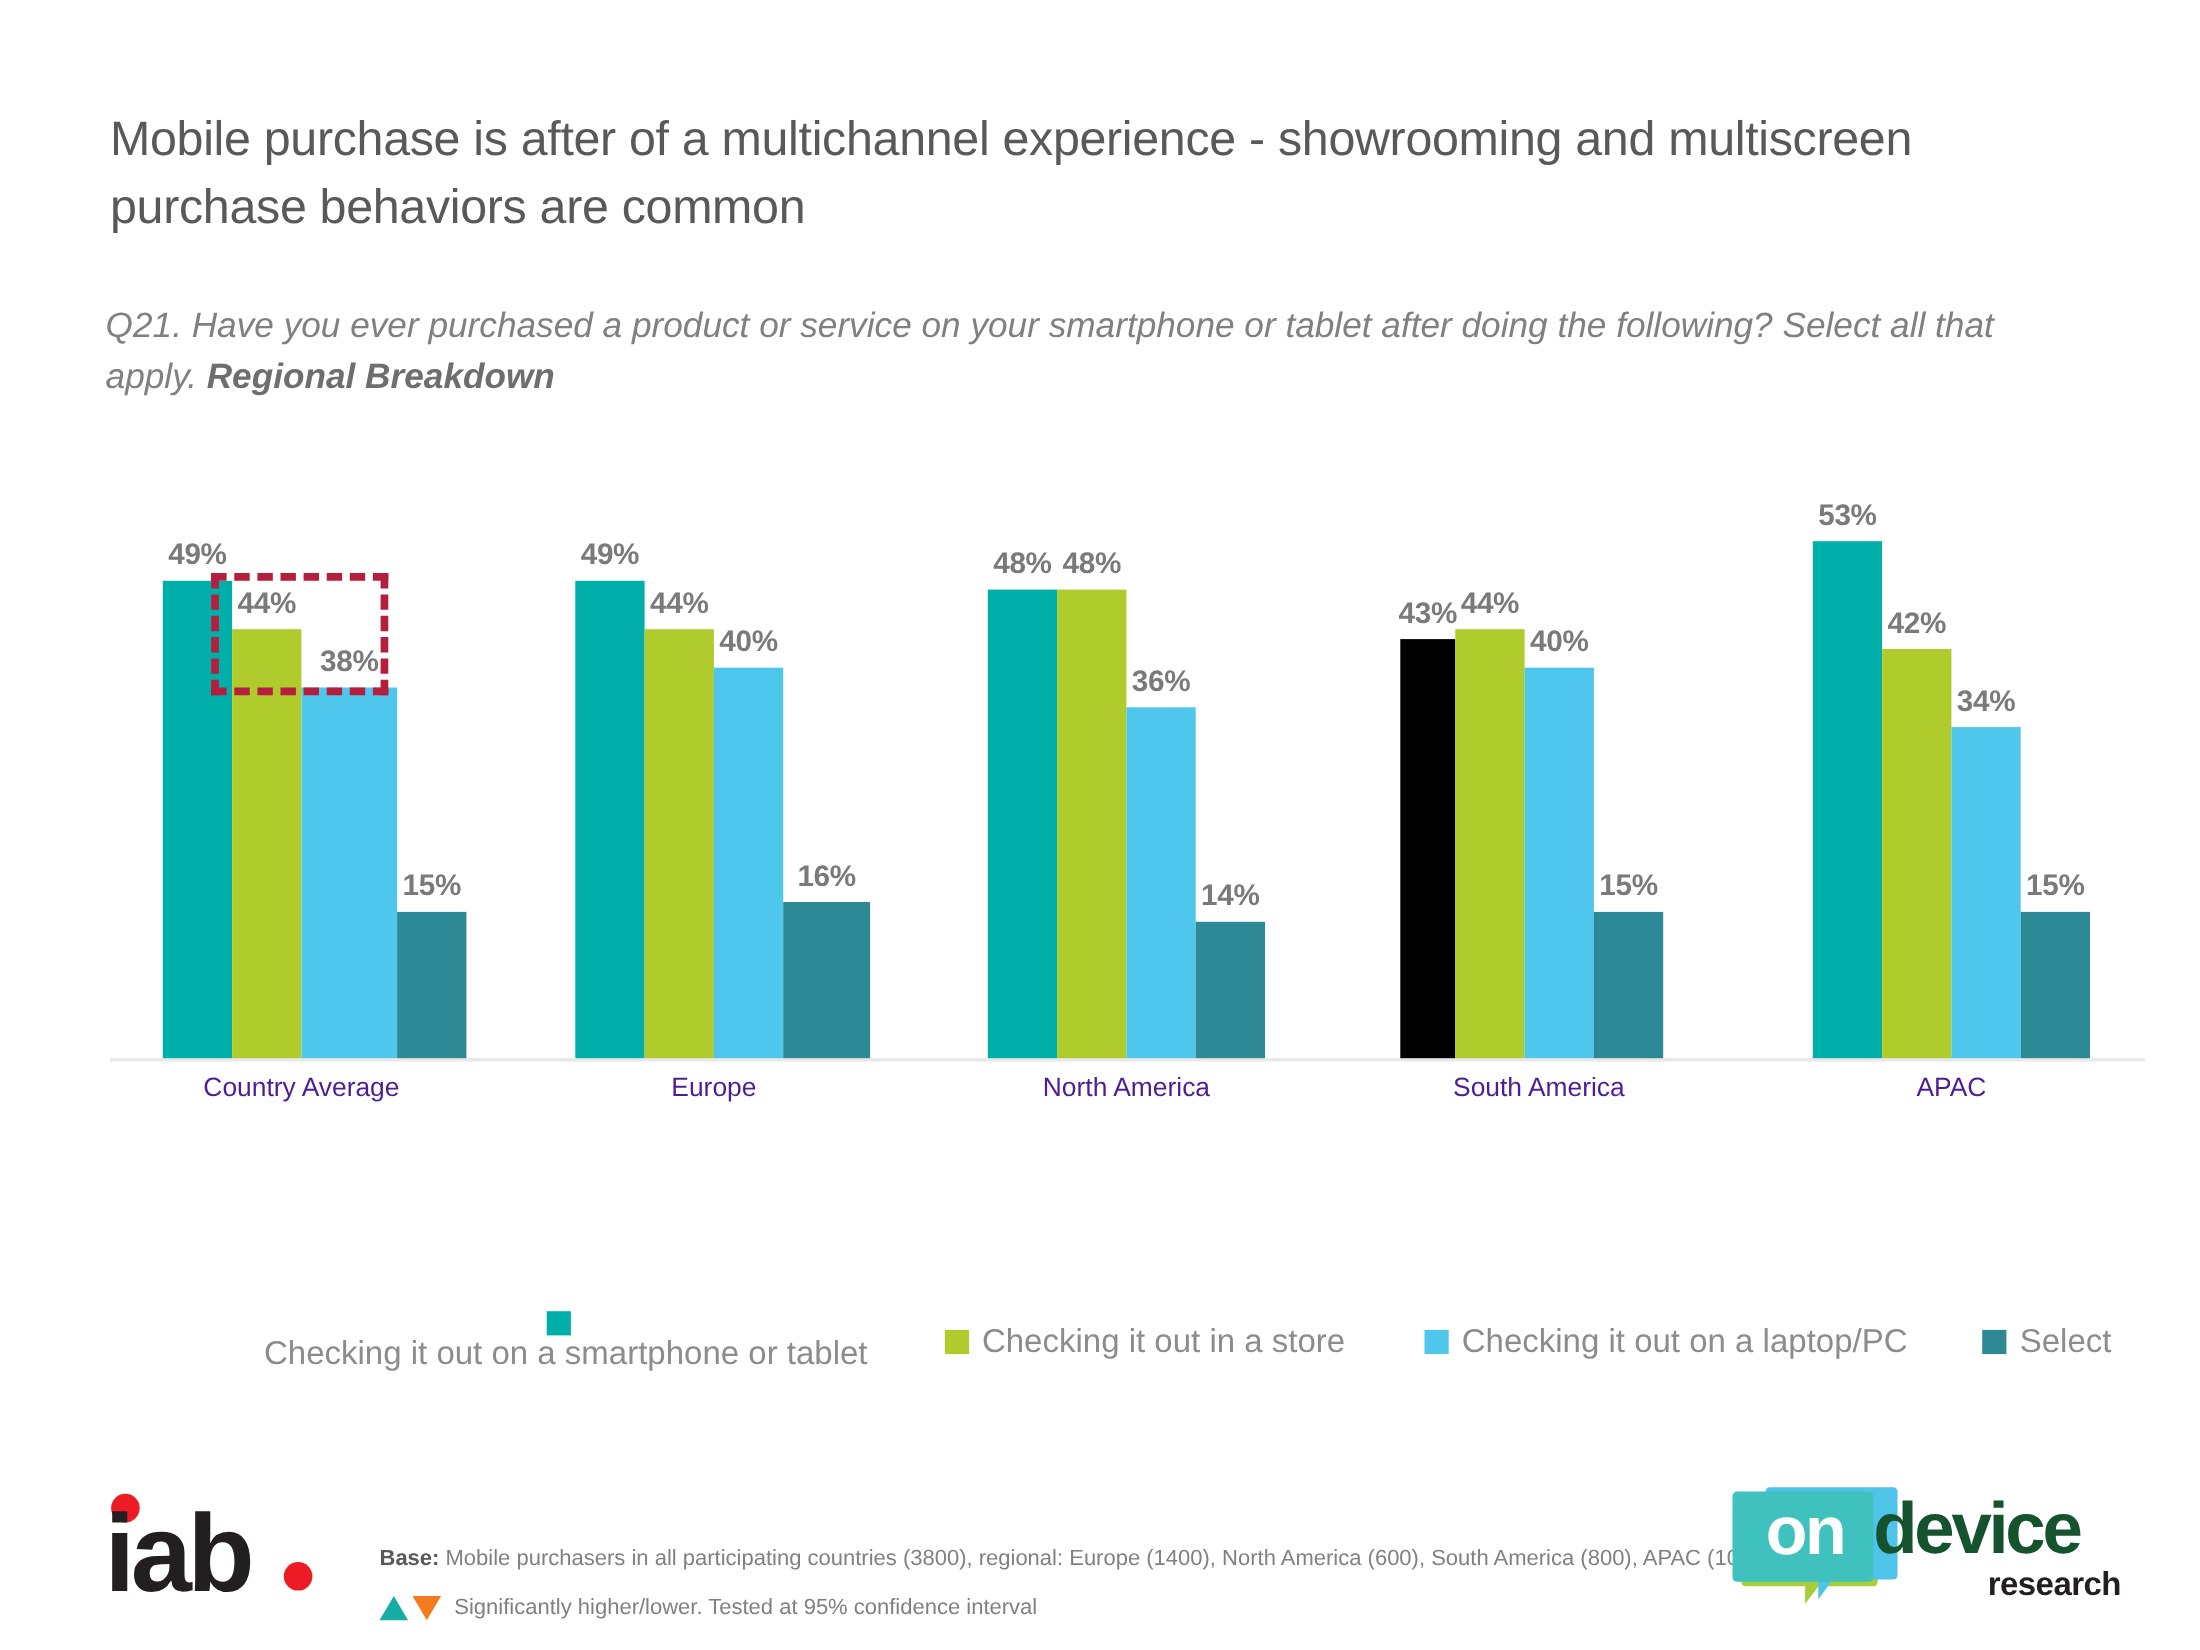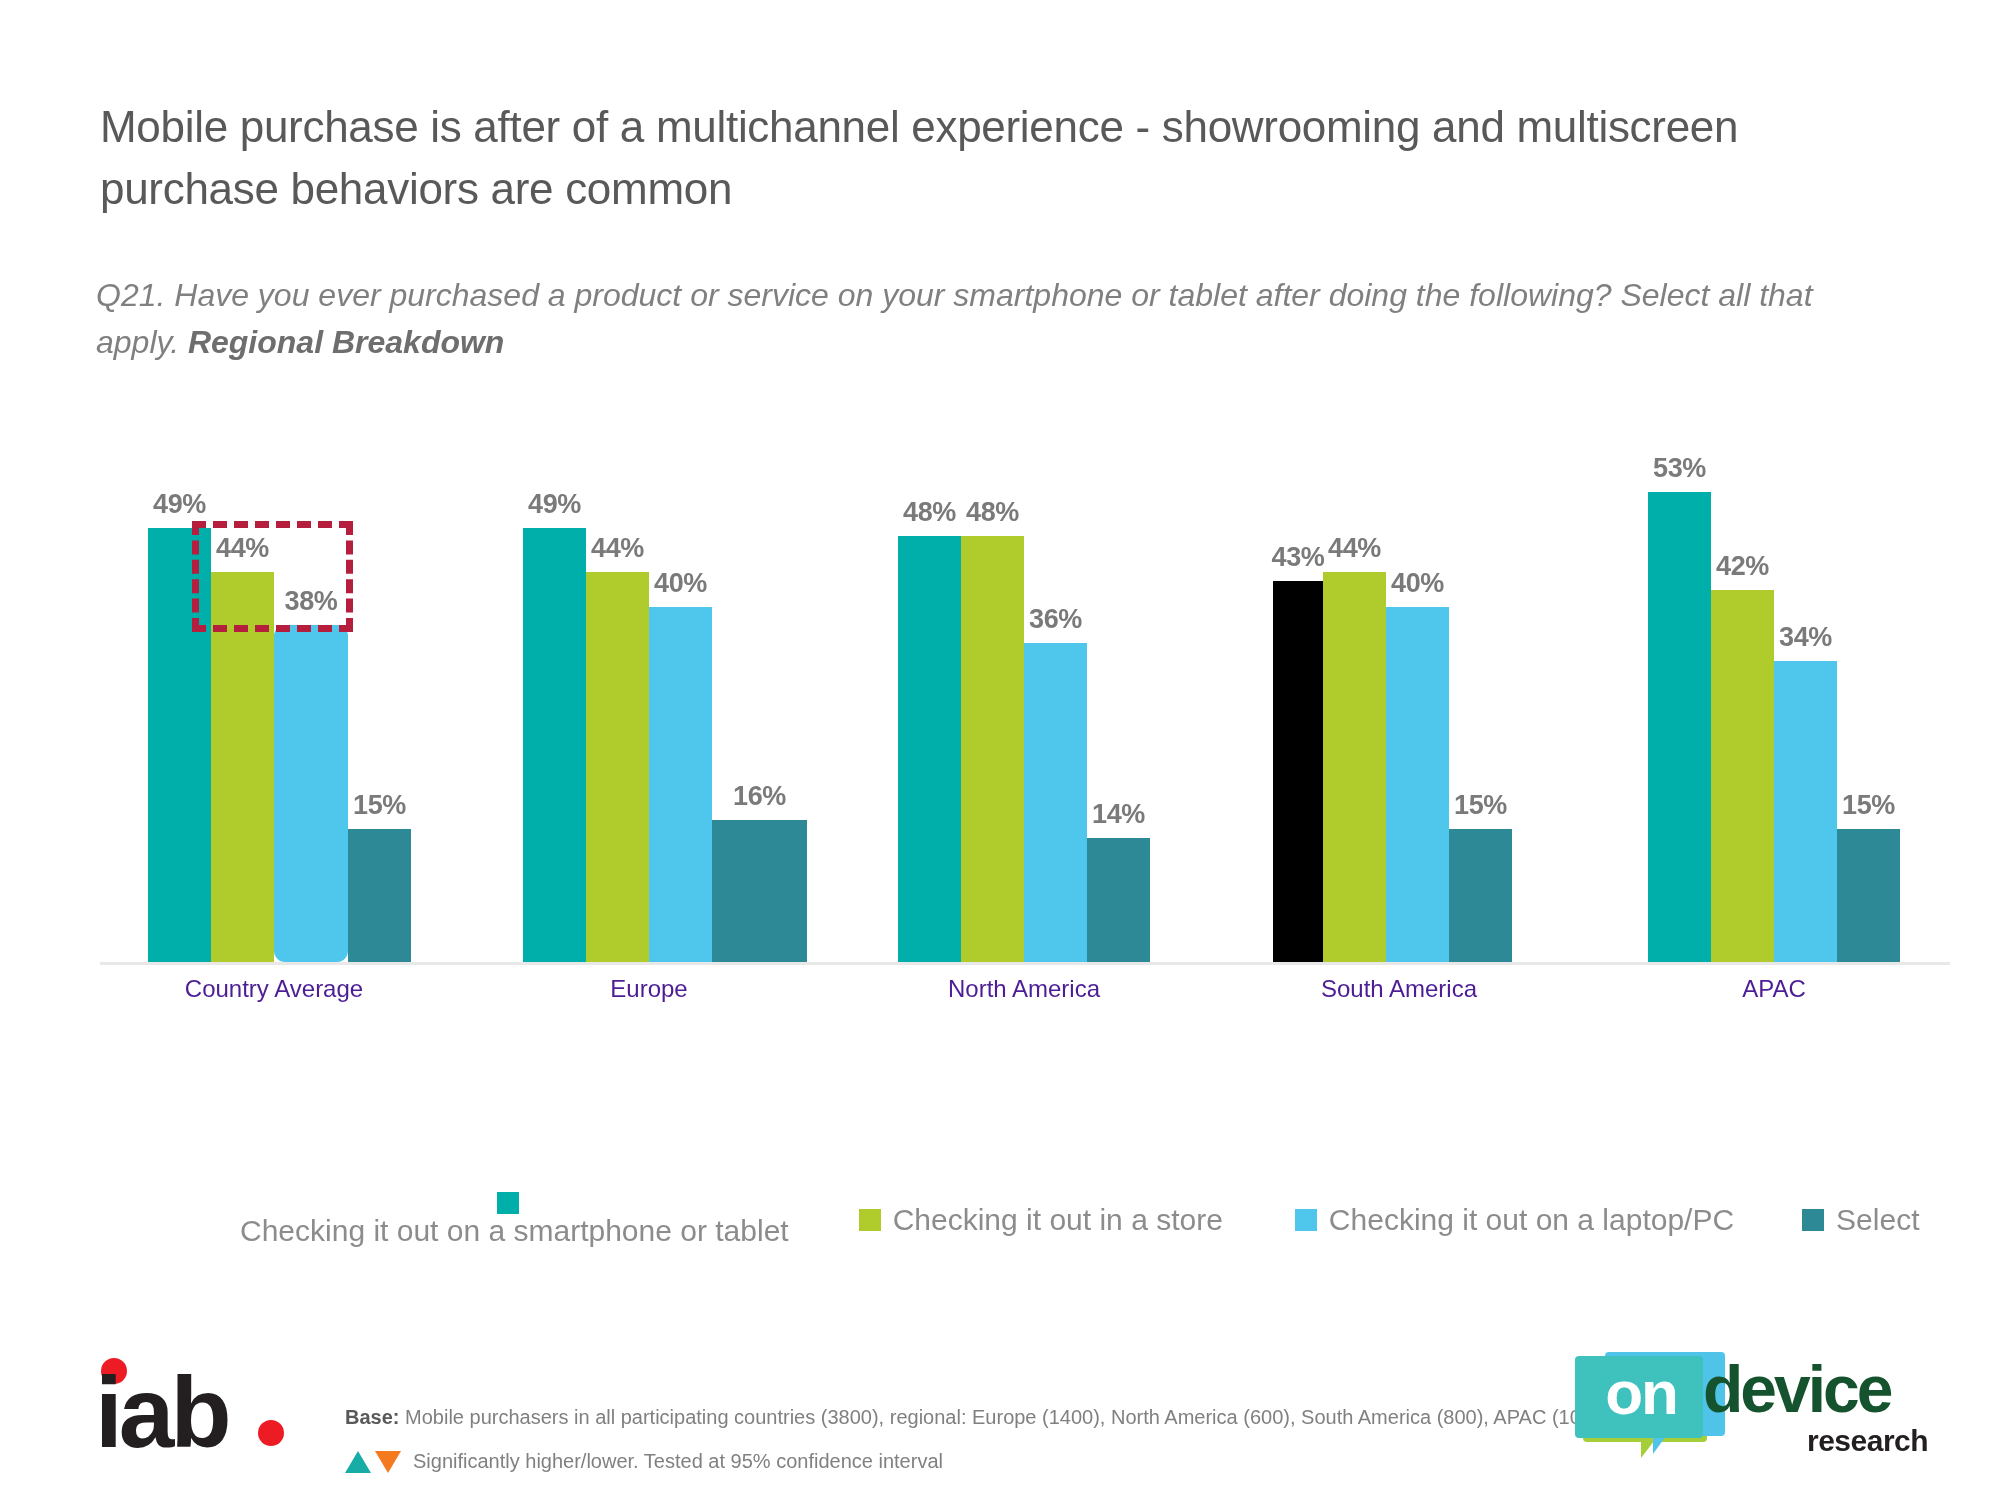--- a/index.html
+++ b/index.html
@@ -162,41 +162,41 @@
   <div class="axis-line"></div>
   <div id="groups">
       <div class="group" style="left: 48px; width: 252px;">
         <div class="bars">
           <div class="bar" style="width: 63px; height: 434.467px; background: rgb(0, 175, 170);">
             <span class="vlabel">49%</span>
           </div>
           <div class="bar" style="width: 63px; height: 390.133px; background: rgb(175, 203, 44);">
             <span class="vlabel">44%</span>
           </div>
-          <div class="bar" style="width: 74px; height: 336.933px; background: rgb(79, 198, 236); border-radius: 11px;">
+          <div class="bar" style="width: 87px; height: 336.933px; background: rgb(79, 198, 236);">
             <span class="vlabel">38%</span>
           </div>
           <div class="bar" style="width: 63px; height: 133px; background: rgb(46, 137, 150);">
             <span class="vlabel">15%</span>
           </div>
         </div>
         <div class="cat-label">Country Average</div>
       </div>
       <div class="group" style="left: 423px; width: 252px;">
         <div class="bars">
           <div class="bar" style="width: 63px; height: 434.467px; background: rgb(0, 175, 170);">
             <span class="vlabel">49%</span>
           </div>
           <div class="bar" style="width: 63px; height: 390.133px; background: rgb(175, 203, 44);">
             <span class="vlabel">44%</span>
           </div>
           <div class="bar" style="width: 63px; height: 354.667px; background: rgb(79, 198, 236);">
             <span class="vlabel">40%</span>
           </div>
-          <div class="bar" style="width: 79px; height: 141.867px; background: rgb(46, 137, 150); padding-left: 16px;">
+          <div class="bar" style="width: 79px; height: 141.867px; background: rgb(46, 137, 150);">
             <span class="vlabel">16%</span>
           </div>
         </div>
         <div class="cat-label">Europe</div>
       </div>
       <div class="group" style="left: 798px; width: 252px;">
         <div class="bars">
           <div class="bar" style="width: 63px; height: 425.6px; background: rgb(0, 175, 170);">
             <span class="vlabel">48%</span>
           </div>

